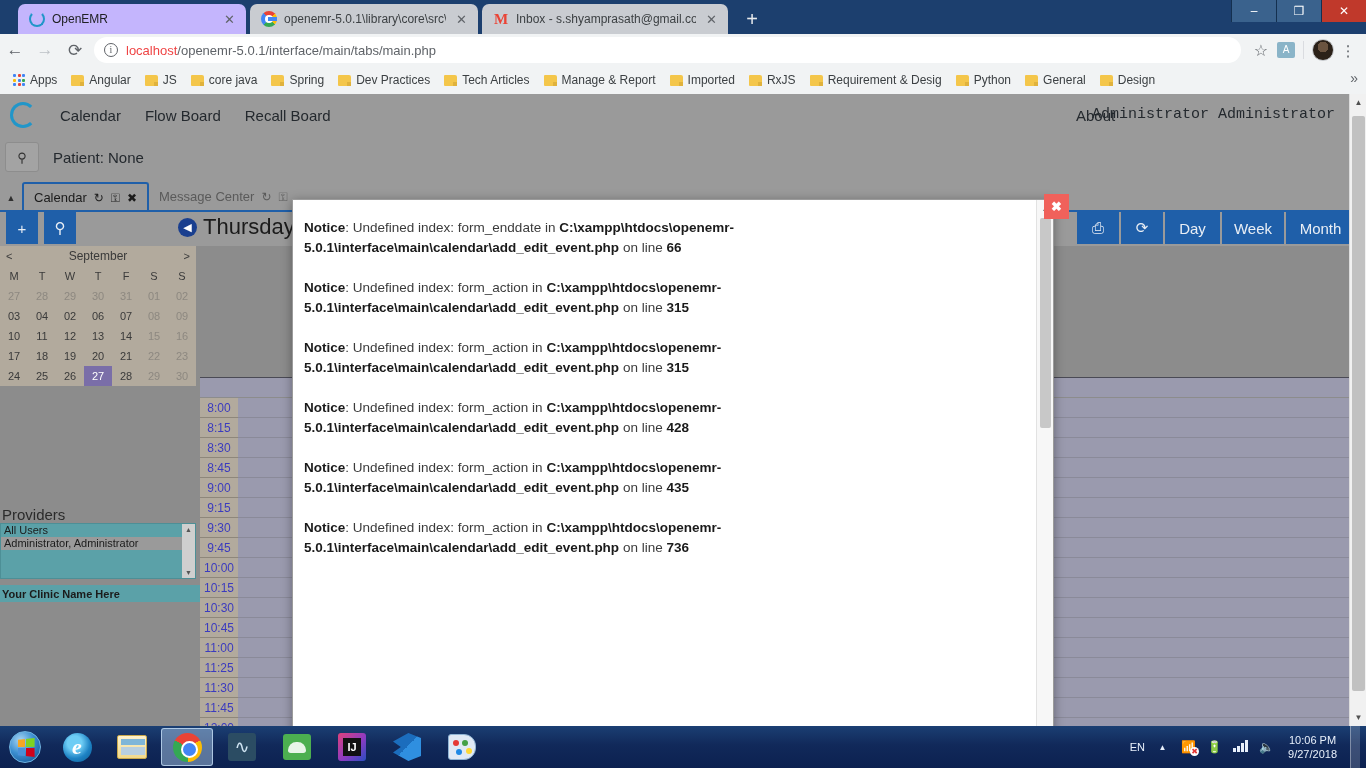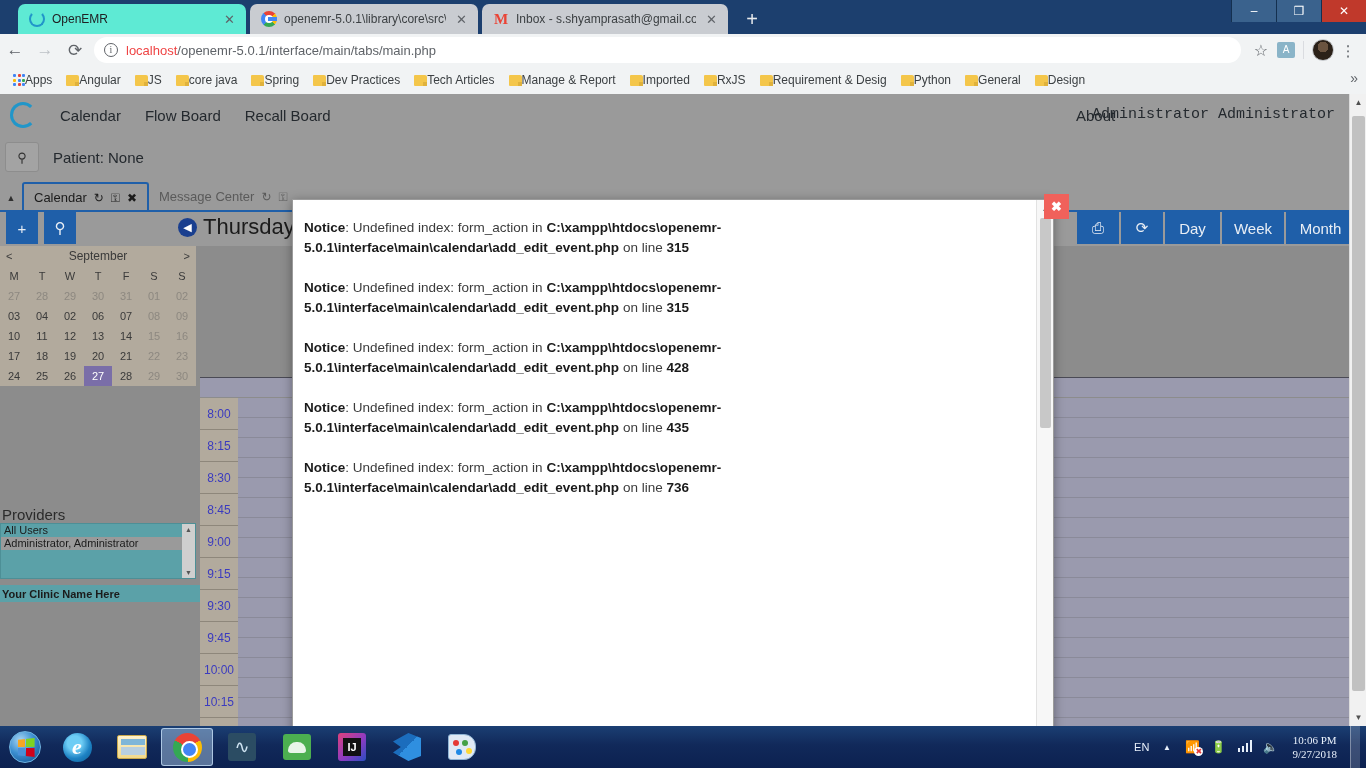--- a/index.html
+++ b/index.html
@@ -17,21 +17,21 @@
     position: absolute; left: 0; top: 0; width: 1366px; height: 34px;
     background: #1c3f6e;
   }
   .tab {
     position: absolute; top: 4px; height: 30px;
     display: flex; align-items: center; gap: 7px;
     padding: 0 8px 0 11px;
     border-radius: 7px 7px 0 0;
     font-size: 12px; color: #3c4043;
   }
-  .tab.active { background: #5eead4; color: #202124; }
+  .tab.active { background: #c4b5fd; color: #202124; }
   .tab.inactive { background: #c9ccd1; color: #3c4043; }
   .tab-title {
     white-space: nowrap; overflow: hidden; text-overflow: clip;
     flex: 1 1 auto;
   }
   .tab-close { font-size: 13px; color: #5f6368; line-height: 1; padding: 0 3px; }
   .tab-favicon { width: 16px; height: 16px; flex: 0 0 16px; position: relative; }
 
   .fav-openemr { border: 2.4px solid #2196c9; border-radius: 50%; border-top-color: transparent; }
   .fav-google {
@@ -95,21 +95,21 @@
     border: 1px solid #c5c8cc;
   }
   .kebab { width: 20px; text-align: center; color: #5f6368; font-size: 15px; letter-spacing: 0; line-height: 1; }
 
   
   .bookmarks {
     position: absolute; left: 0; top: 66px; width: 1366px; height: 28px;
     background: #f1f3f4; display: flex; align-items: center; padding: 0 6px;
     font-size: 12px; color: #3c4043; overflow: hidden;
   }
-  .bm { display: flex; align-items: center; padding: 2px 7px; white-space: nowrap; }
+  .bm { display: flex; align-items: center; gap: 5px; padding: 2px 7px; white-space: nowrap; }
   .bm-folder {
     width: 13px; height: 11px; background: #f4c64a; border-radius: 1px 2px 1px 1px;
     position: relative; flex: 0 0 13px;
   }
   .bm-folder::after {
     content: ""; position: absolute; right: 0; bottom: 0; width: 4px; height: 4px;
     background: #e0b23c;
   }
   .apps-grid {
     width: 12px; height: 12px; flex: 0 0 12px;
@@ -228,21 +228,21 @@
     display: flex; align-items: center; padding-left: 2px;
   }
 
   
   .day-hdr {
     position: absolute; left: 200px; top: 283px; width: 1149px; height: 20px;
     background: #9a9aae; border-top: 1px solid #4a4a55;
   }
   .timecol { position: absolute; left: 200px; top: 304px; width: 38px; }
   .trow {
-    height: 32px; background: #b2aa9d; border-bottom: 1px solid #8e877b;
+    height: 20px; background: #b2aa9d; border-bottom: 1px solid #8e877b;
     color: #3b3bbf; font-size: 12px; display: flex; align-items: center; justify-content: center;
   }
   .gridcol {
     position: absolute; left: 238px; top: 304px; width: 1111px; background: #9a9aae;
   }
   .grow { height: 20px; border-bottom: 1px solid #8a8a99; }
 
   
   .dlg {
     position: absolute; left: 292px; top: 105px; width: 762px; height: 614px;
@@ -366,21 +366,21 @@
     position: absolute; right: 0; top: 0; height: 42px; display: flex; align-items: center;
     color: #e8f0fb; font-size: 11px; gap: 9px; padding-right: 6px;
   }
   .tray-ic { width: 17px; text-align: center; font-size: 12px; position: relative; }
   .tray-net::after {
     content: "✖"; position: absolute; right: -2px; bottom: -2px; font-size: 8px; color: #e53935;
     background: #fff; border-radius: 50%; width: 9px; height: 9px; line-height: 9px;
   }
   .bars { display: inline-flex; align-items: flex-end; gap: 1.5px; height: 12px; }
   .bars i { width: 2.5px; background: #e8f0fb; }
-  .clock { text-align: center; line-height: 14px; padding: 0 4px; white-space: nowrap; font-family: Liberation Serif, serif; }
+  .clock { text-align: center; line-height: 14px; padding: 0 4px; white-space: nowrap; }
   .tray-showdesk { width: 10px; height: 42px; background: rgba(255,255,255,.18); border-left: 1px solid rgba(255,255,255,.35); }
 </style>
 </head>
 <body>
 
 <div id="screen">
 
   <div class="tabstrip">
     <div class="tab active" style="left:18px;width:228px;">
       <span class="tab-favicon fav-openemr"></span>
@@ -656,20 +656,21 @@
       </div>
 
     <div class="page-scroll">
       <div class="ps-arrow">▲</div>
       <div class="ps-thumb"></div>
       <div class="ps-arrow" style="position:absolute;bottom:0;">▼</div>
     </div>
 
     <div class="dlg">
       <div class="dlg-body" id="dlg-body">
+          <div class="notice"><span class="lbl">Notice</span><span>: Undefined index: form_enddate in </span><b>C:\xampp\htdocs\openemr-5.0.1\interface\main\calendar\add_edit_event.php</b><span> on line </span><b>66</b></div>
           <div class="notice"><span class="lbl">Notice</span><span>: Undefined index: form_action in </span><b>C:\xampp\htdocs\openemr-5.0.1\interface\main\calendar\add_edit_event.php</b><span> on line </span><b>315</b></div>
           <div class="notice"><span class="lbl">Notice</span><span>: Undefined index: form_action in </span><b>C:\xampp\htdocs\openemr-5.0.1\interface\main\calendar\add_edit_event.php</b><span> on line </span><b>315</b></div>
           <div class="notice"><span class="lbl">Notice</span><span>: Undefined index: form_action in </span><b>C:\xampp\htdocs\openemr-5.0.1\interface\main\calendar\add_edit_event.php</b><span> on line </span><b>428</b></div>
           <div class="notice"><span class="lbl">Notice</span><span>: Undefined index: form_action in </span><b>C:\xampp\htdocs\openemr-5.0.1\interface\main\calendar\add_edit_event.php</b><span> on line </span><b>435</b></div>
           <div class="notice"><span class="lbl">Notice</span><span>: Undefined index: form_action in </span><b>C:\xampp\htdocs\openemr-5.0.1\interface\main\calendar\add_edit_event.php</b><span> on line </span><b>736</b></div>
         </div>
       <div class="dlg-vscroll">
         <div class="dv-arrow">▲</div>
         <div class="dv-thumb"></div>
 

